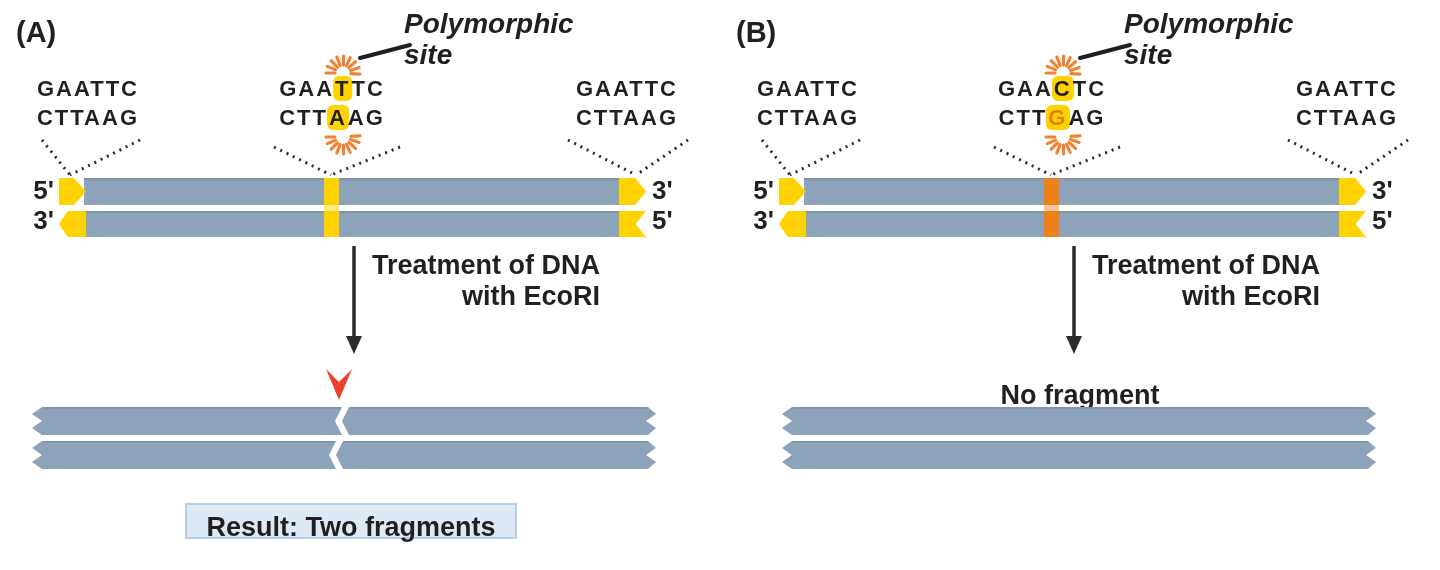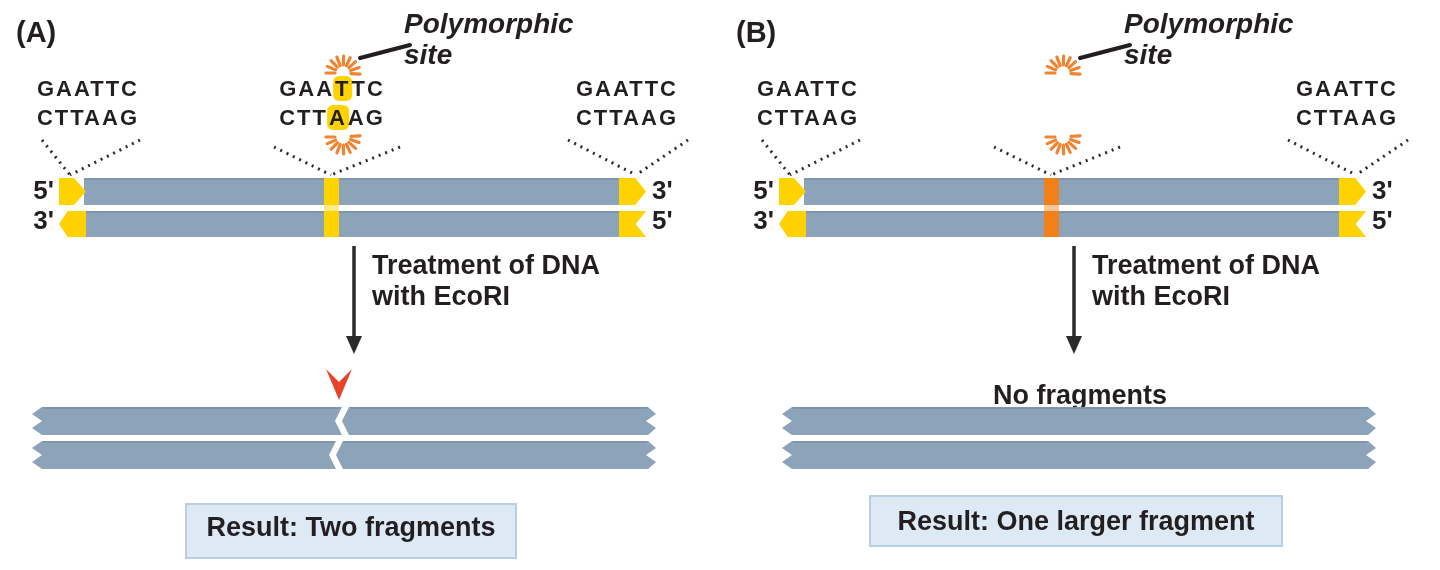--- a/index.html
+++ b/index.html
@@ -41,37 +41,37 @@
   .e-tl{left:20px;top:175px;text-align:right;}
   .e-bl{left:20px;top:205px;text-align:right;}
   .e-tr{left:652px;top:175px;text-align:left;}
   .e-br{left:652px;top:205px;text-align:left;}
 
   .burst{position:absolute;left:321px;width:44px;height:30px;}
   .burst-top{top:46px;}
   .burst-bot{top:134px;transform:scaleY(-1);}
 
   .treat-arrow{position:absolute;left:345px;top:246px;}
-  .treat-text{position:absolute;left:372px;top:250px;font-size:27px;font-weight:bold;line-height:31px;white-space:nowrap;}
+  .treat-text{position:absolute;left:372px;top:250px;font-size:27px;font-weight:bold;line-height:31px;white-space:nowrap;text-align:right;}
   .ital{}
 
   .red-arrow{position:absolute;left:326px;top:369px;width:26px;height:31px;background:#e8432a;
              clip-path:polygon(0 0,50% 42%,100% 0,50% 100%);}
   .frag{position:absolute;top:403px;}
   .frag-a{left:30px;}
   .frag-b{left:60px;}
 
   .cleavage-label{position:absolute;left:344px;top:462px;transform:translateX(-50%);
                   font-size:27px;font-weight:bold;white-space:nowrap;}
   .no-cleavage-label{position:absolute;left:360px;top:380px;transform:translateX(-50%);
                   font-size:27px;font-weight:bold;white-space:nowrap;}
 
   .result-box{position:absolute;background:#dde9f5;border:2px solid #b7cfe4;box-sizing:border-box;
               font-size:27px;font-weight:bold;text-align:center;white-space:nowrap;}
-  .result-a{left:185px;top:503px;width:332px;height:56px;line-height:44px;}
+  .result-a{left:185px;top:503px;width:332px;height:36px;line-height:44px;}
   .result-b{left:149px;top:495px;width:414px;height:52px;line-height:48px;}
 </style>
 </head>
 <body>
 
 <div id="diagram">
 
   <div class="panel" id="panel-a">
     <div class="p-label">(A)</div>
 
@@ -191,20 +191,24 @@
           <line x1="400" y1="147" x2="331" y2="175"></line>
         <line x1="568" y1="140" x2="636" y2="175"></line>
           <line x1="688" y1="140" x2="636" y2="175"></line>
       </g>
     </svg>
 
     <div class="seq seq-left">
       <div>GAATTC</div>
       <div>CTTAAG</div>
     </div>
+    <div class="seq seq-mid">
+      <div><span>GAA</span><span class="hl">C</span><span>TC</span></div>
+      <div><span>CTT</span><span class="hl hl-mut">G</span><span>AG</span></div>
+    </div>
     <div class="seq seq-right">
       <div>GAATTC</div>
       <div>CTTAAG</div>
     </div>
 
     <svg class="burst burst-top" viewBox="0 0 44 30">
       <g stroke="#ef8432" stroke-width="3.2" stroke-linecap="round">
         <line x1="14" y1="27" x2="5" y2="27"></line>
           <line x1="14.6" y1="23.9" x2="6.3" y2="20.4"></line>
         <line x1="16.4" y1="21.2" x2="10.2" y2="14.8"></line>
@@ -245,29 +249,28 @@
 
     <svg class="treat-arrow" width="18" height="108" viewBox="0 0 18 108">
       <line x1="9" y1="0" x2="9" y2="92" stroke="#2b2b2b" stroke-width="3.5"></line>
       <polygon points="1,90 17,90 9,108" fill="#2b2b2b"></polygon>
     </svg>
     <div class="treat-text">
       <div>Treatment of DNA</div>
       <div><span>with </span><span class="ital">Eco</span><span>RI</span></div>
     </div>
 
-    <div class="no-cleavage-label">No fragments</div>
+    <div class="no-cleavage-label">No fragment</div>
 
     <svg class="frag frag-b" width="598" height="68" viewBox="0 0 598 68">
       <g fill="#8ca3b9">
         <polygon points="12,4 588,4 596,11 586,18 596,25 588,32 12,32 2,25 12,18 2,11"></polygon>
         <polygon points="12,38 588,38 596,45 586,52 596,59 588,66 12,66 2,59 12,52 2,45"></polygon>
       </g>
       <g stroke="#7e96ac" stroke-width="2">
         <line x1="13" y1="5" x2="587" y2="5"></line>
           <line x1="13" y1="39" x2="587" y2="39"></line>
       </g>
     </svg>
 
-    <div class="result-box result-b">Result: One larger fragment</div>
   </div>
 
 </div>
 
 </body></html>

